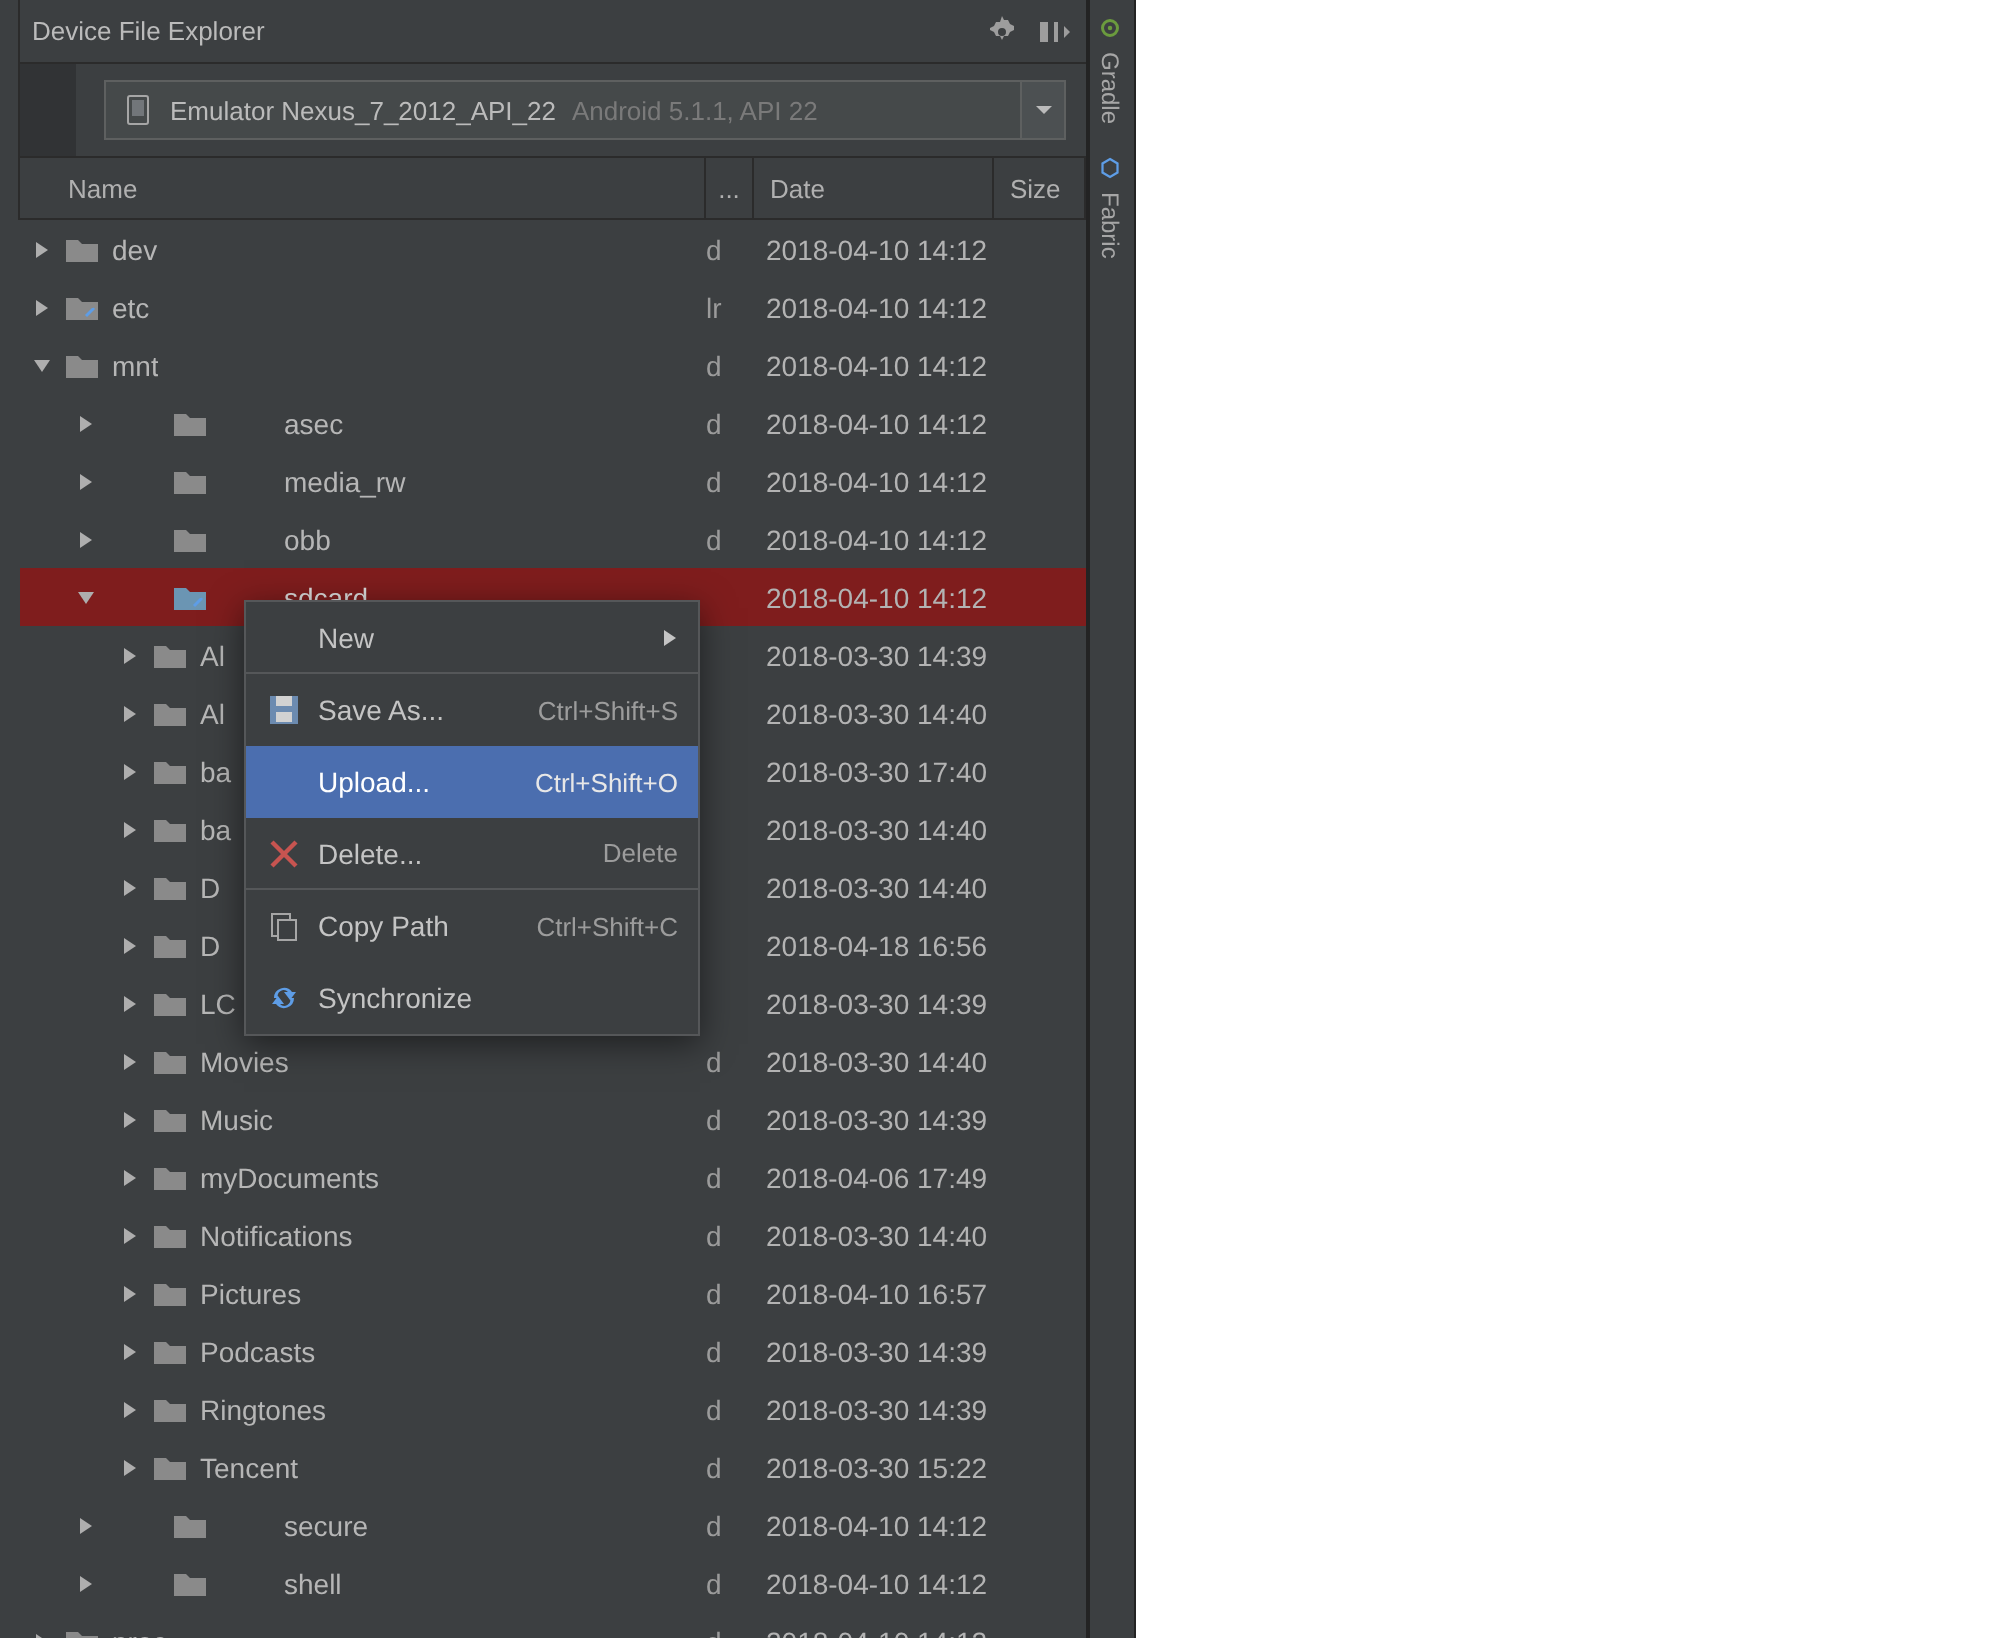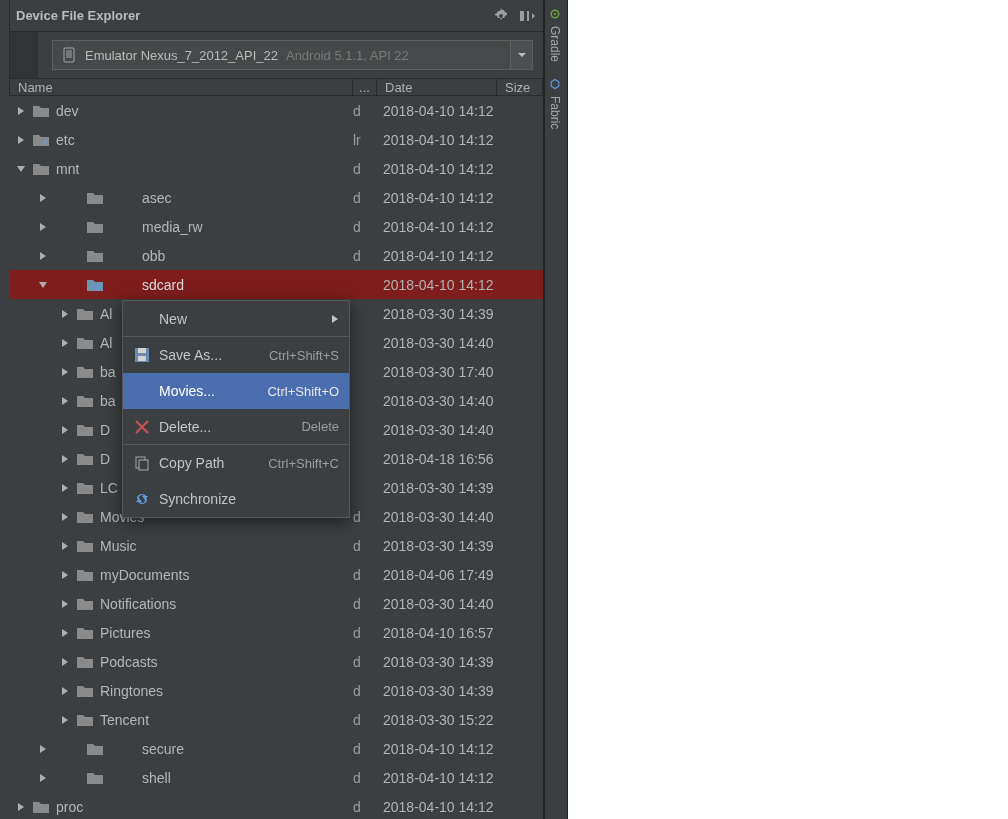--- a/index.html
+++ b/index.html
@@ -30,21 +30,21 @@
     border-right:1px solid #2b2b2b;
   }
   .header {
     height: 32px;
     display: flex;
     align-items: center;
     padding: 0 8px 0 16px;
     background: #3c3f41;
     border-bottom: 1px solid #2b2b2b;
   }
-  .header-title { flex:1; color:#bbbbbb; font-size:13px;font-weight:bold; }
+  .header-title { flex:1; color:#bbbbbb; font-size:13px; }
   .header-icons { display:flex; gap:10px; align-items:center; color:#9d9d9d; }
   .header-icons .ico { cursor:pointer; width:16px; height:16px; display:flex; align-items:center; justify-content:center; }
   .device-row {
     display:flex; align-items:stretch;
     padding: 8px 10px 8px 14px;
     gap:0;
     background:#3c3f41;
     margin-left:38px;
   }
   .device-box {
@@ -63,25 +63,25 @@
     width:22px; height:30px;
     background:#4c5052;
     border:1px solid #5e6060;
     border-left:none;
     display:flex; align-items:center; justify-content:center;
     color:#bbbbbb;
     cursor:pointer;
   }
   .cols {
     display:flex;
-    height:18px;
+    height:32px;
     background:#3c3f41;
     border-top:1px solid #2b2b2b;
     border-bottom:1px solid #2b2b2b;
-    padding-left:10px;
+    padding-left:26px;
   }
   .col { display:flex; align-items:center; padding:0 8px; color:#b0b0b0; border-right:1px solid #2b2b2b; }
   .col-name { flex:1; }
   .col-dots { width:24px; justify-content:center; }
   .col-date { width:120px; }
   .col-size { width:46px; }
   .tree {
     flex:1;
     overflow:hidden;
     background:#3c3f41;
@@ -757,21 +757,21 @@
           <rect x="1" y="1" width="14" height="14" fill="#6c8bb0"></rect>
           <rect x="4" y="1" width="8" height="5" fill="#d2d2d2"></rect>
           <rect x="4" y="9" width="8" height="5" fill="#d2d2d2"></rect>
         </svg>
       </span>
       <span class="ctx-label">Save As...</span>
       <span class="ctx-sc">Ctrl+Shift+S</span>
     </div>
     <div class="ctx-row hover">
       <span class="ctx-ic"></span>
-      <span class="ctx-label">Movies...</span>
+      <span class="ctx-label">Upload...</span>
       <span class="ctx-sc">Ctrl+Shift+O</span>
     </div>
     <div class="ctx-row sep">
       <span class="ctx-ic">
         <svg width="14" height="14" viewBox="0 0 14 14">
           <path d="M1 1l12 12M13 1L1 13" stroke="#c75450" stroke-width="2.2"></path>
         </svg>
       </span>
       <span class="ctx-label">Delete...</span>
       <span class="ctx-sc">Delete</span>

